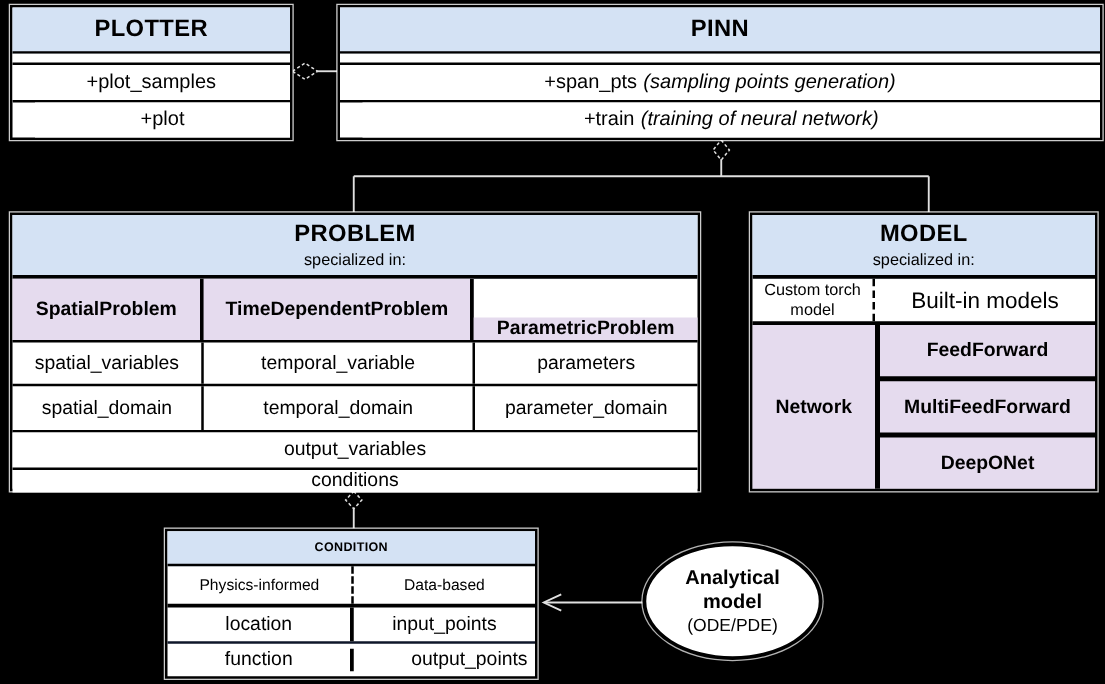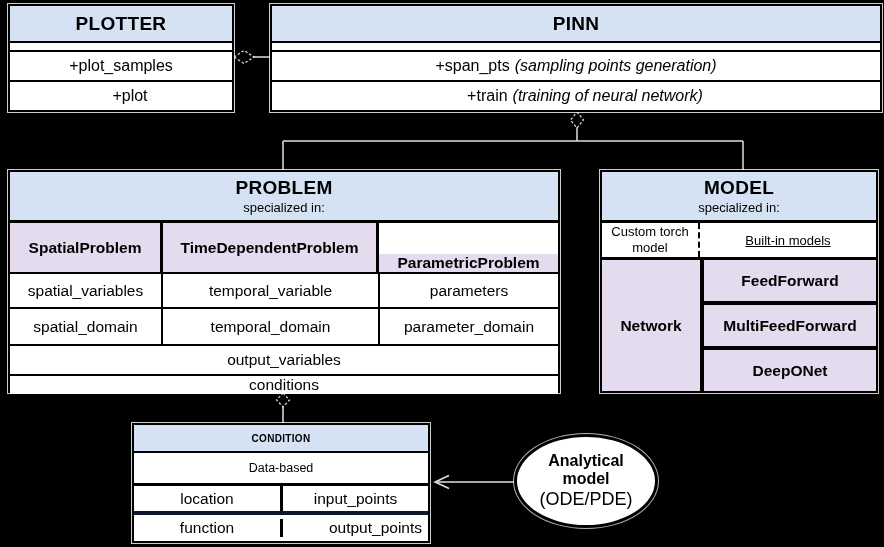--- a/index.html
+++ b/index.html
@@ -35,21 +35,21 @@
   .fullrow{
     display:flex;align-items:center;justify-content:center;font-size:15.5px;
     border-bottom:2px solid #000;box-sizing:border-box;flex:0 0 auto;background:#fff;
   }
   .ellipse{
     position:absolute;background:#fff;border:3px solid #000;border-radius:50%;
     box-sizing:border-box;display:flex;flex-direction:column;align-items:center;justify-content:center;
     text-align:center;line-height:1.18;box-shadow:0 0 0 1px rgba(255,255,255,.7);
   }
   .ellipse .b{font-weight:bold;font-size:16px;}
-  .ellipse .r{font-size:18px;}
+  .ellipse .r{font-size:14px;}
   svg.connectors{position:absolute;left:0;top:0;pointer-events:none;}
 </style>
 </head>
 <body>
 
 <div class="canvas" style="background: rgb(0, 0, 0);">
 
   <svg class="connectors" width="884" height="547" viewBox="0 0 884 547">
 
     <line x1="252" y1="57" x2="270" y2="57" stroke="#e0e0e0" stroke-width="1.5"></line>
@@ -112,38 +112,39 @@
     <div class="fullrow" style="flex:1;border-bottom:none;">conditions</div>
   </div>
 
   <div class="box" style="left:600px;top:170px;width:278px;height:223px;">
     <div class="hdr" style="flex: 0 0 51px; border-bottom-width: 3px; background: rgb(212, 226, 244);">
       <span>MODEL</span>
       <span class="sub">specialized in:</span>
     </div>
     <div class="cells" style="flex:0 0 37px;border-bottom:3px solid #000;">
       <div class="cell dashedDiv" style="flex:0 0 98px;font-size:13px;line-height:1.25;padding:0 6px;">Custom torch model</div>
-      <div class="cell" style="flex:1;font-size:13px;text-decoration:underline;">Built-in models</div>
+      <div class="cell" style="flex:1;font-size:18px;">Built-in models</div>
     </div>
     <div style="flex:1;display:flex;background:#000;gap:4px;">
       <div class="cell accent" style="flex: 0 0 98px; background: rgb(229, 219, 238);">Network</div>
       <div style="flex:1;display:flex;flex-direction:column;gap:4px;">
         <div class="cell accent" style="flex: 1 1 0%; background: rgb(229, 219, 238);">FeedForward</div>
         <div class="cell accent" style="flex: 1 1 0%; background: rgb(229, 219, 238);">MultiFeedForward</div>
         <div class="cell accent" style="flex: 1 1 0%; background: rgb(229, 219, 238);">DeepONet</div>
       </div>
     </div>
   </div>
 
   <div class="box" style="left:132px;top:423px;width:298px;height:120px;">
     <div class="hdr" style="flex: 0 0 28px; font-size: 10px; background: rgb(212, 226, 244);">CONDITION</div>
     <div class="cells" style="flex:0 0 33px;border-bottom:3px solid #000;">
+      <div class="cell dashedDiv" style="flex:0 0 149px;font-size:12.5px;">Physics-informed</div>
       <div class="cell" style="flex:1;font-size:12.5px;">Data-based</div>
     </div>
-    <div class="cells" style="flex:0 0 29px;border-bottom:4px solid #0f172a;justify-content:space-between;">
+    <div class="cells" style="flex:0 0 29px;border-bottom:2px solid #0f172a;justify-content:space-between;">
       <div class="cell" style="flex:0 0 149px;border-right:3px solid #000;">location</div>
       <div class="cell" style="flex:1;">input_points</div>
     </div>
     <div class="cells" style="flex:1;align-items:center;">
       <div class="cell" style="flex:0 0 149px;border-right:3px solid #000;">function</div>
       <div class="cell" style="flex:1;margin-left:40px;">output_points</div>
     </div>
   </div>
 
   <div class="ellipse" style="left:514px;top:434px;width:144px;height:94px;">

